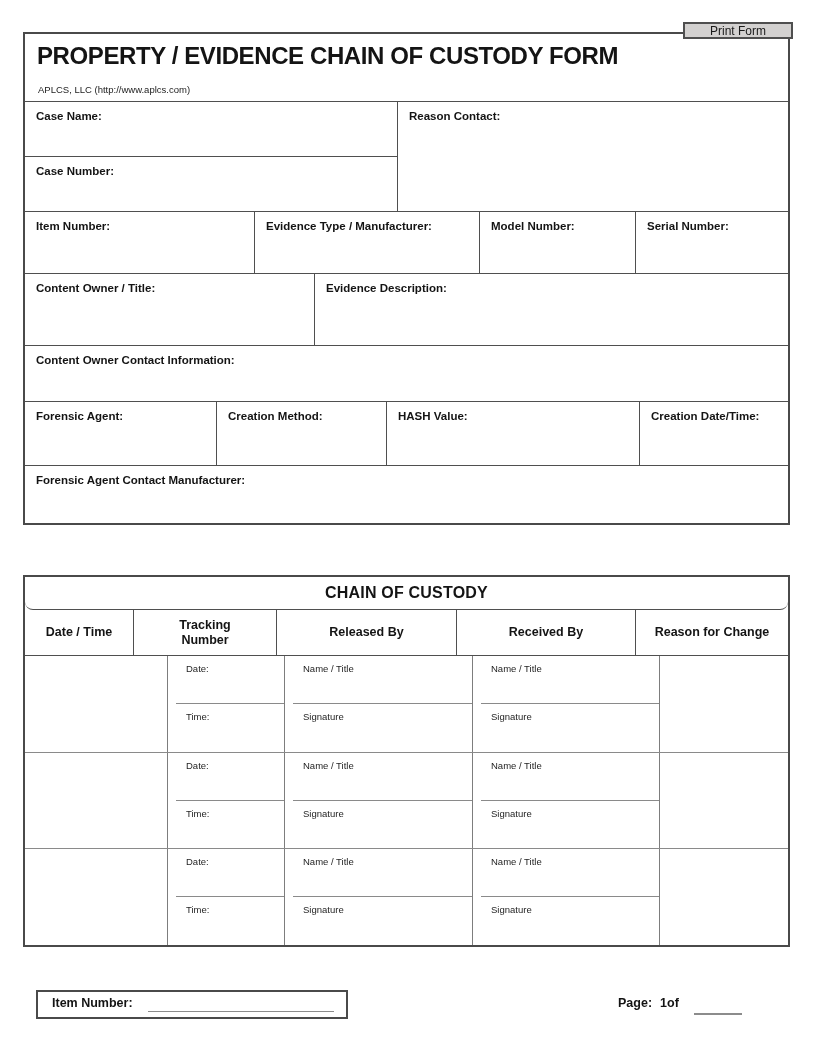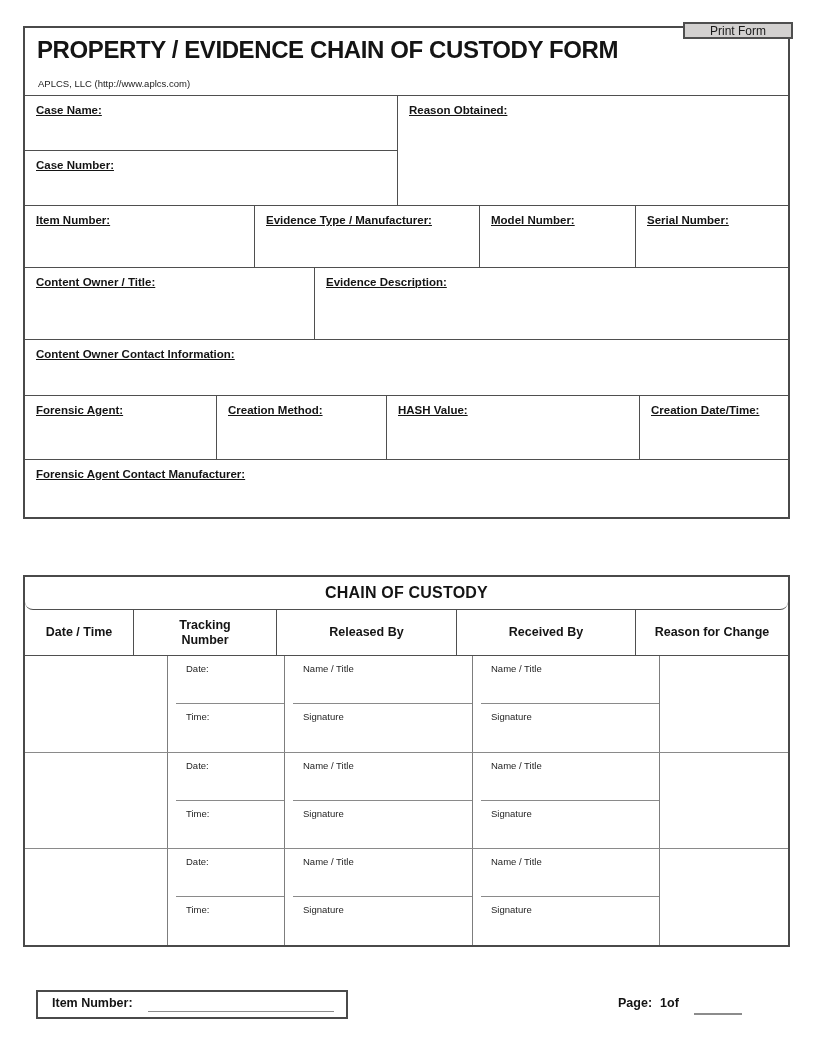--- a/index.html
+++ b/index.html
@@ -4,24 +4,24 @@
 <style>
   html,body{margin:0;padding:0;background:#ffffff;}
   .page{
     position:relative;width:816px;height:1056px;background:#fff;
     font-family:"Liberation Sans","DejaVu Sans",sans-serif;color:#111;
     overflow:hidden;
   }
   .cell{position:absolute;box-sizing:border-box;background:#fff;}
   .br{border-right:1.5px solid var(--border_mid,#4f4f4f);}
   .bb{border-bottom:1.5px solid var(--border_mid,#4f4f4f);}
-  .lbl{display:block;font-weight:bold;font-size:11.5px;line-height:1.2;padding:8px 6px 0 11px;color:#141414;text-decoration:underline;}
+  .lbl{display:block;font-weight:bold;font-size:11.5px;line-height:1.2;padding:8px 6px 0 11px;color:#141414;}
   
   .box1{
-    position:absolute;left:23px;top:26px;width:767px;height:493px;
+    position:absolute;left:23px;top:32px;width:767px;height:493px;
     border:2px solid var(--border_dark,#4a4a4a);box-sizing:border-box;background:#fff;
   }
   .form-title{
     position:absolute;left:12px;top:8px;font-size:24px;font-weight:bold;
     letter-spacing:-0.4px;color:#141414;white-space:nowrap;
   }
   .form-subtitle{position:absolute;left:13px;top:50px;font-size:9.5px;color:#222;}
   .print-btn{
     position:absolute;left:683px;top:22px;width:110px;height:17px;z-index:6;
     background:var(--button_bg,#d3d1d0);border:2px solid var(--border_mid,#4f4f4f);
@@ -81,21 +81,21 @@
       <div class="form-subtitle">APLCS, LLC (http://www.aplcs.com)</div>
     </div>
 
     <div class="cell br bb" style="left:0;top:68px;width:373px;height:55px;">
       <span class="lbl">Case Name:</span>
     </div>
     <div class="cell br bb" style="left:0;top:123px;width:373px;height:55px;">
       <span class="lbl">Case Number:</span>
     </div>
     <div class="cell bb" style="left:373px;top:68px;width:390px;height:110px;">
-      <span class="lbl">Reason Obtained:</span>
+      <span class="lbl">Reason Contact:</span>
     </div>
 
     <div class="cell br bb" style="left:0;top:178px;width:230px;height:62px;">
       <span class="lbl">Item Number:</span>
     </div>
     <div class="cell br bb" style="left:230px;top:178px;width:225px;height:62px;">
       <span class="lbl">Evidence Type / Manufacturer:</span>
     </div>
     <div class="cell br bb" style="left:455px;top:178px;width:156px;height:62px;">
       <span class="lbl">Model Number:</span>

